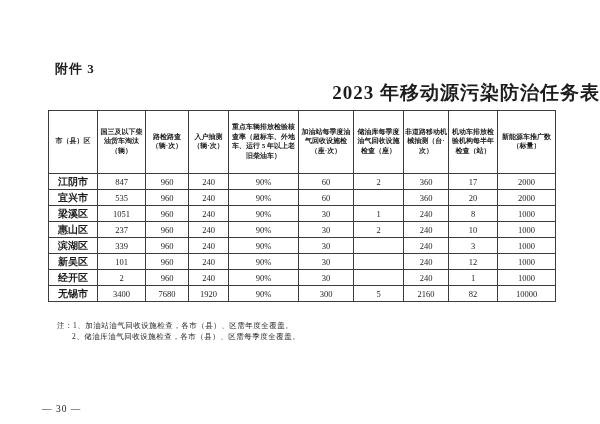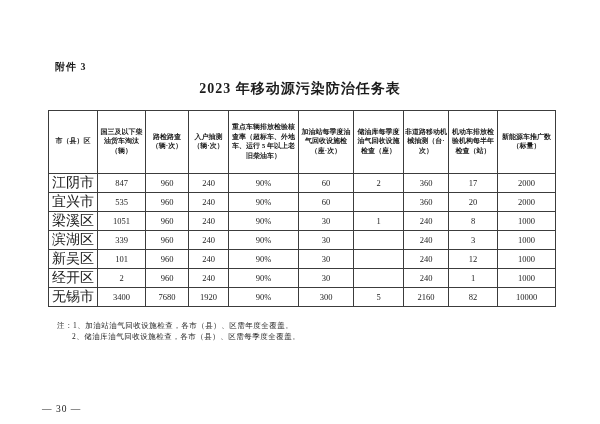--- a/index.html
+++ b/index.html
@@ -1,45 +1,45 @@
 <!DOCTYPE html>
 <html><head>
 <meta charset="utf-8">
 <style>
   html,body{margin:0;padding:0;}
   body{
     width:600px;height:424px;position:relative;background:#ffffff;overflow:hidden;
     font-family:"Liberation Serif","DejaVu Serif",serif;color:#1c1c1c;
   }
   .attachment-label{
-    position:absolute;left:55px;top:60px;font-size:10px;font-weight:bold;
+    position:absolute;left:55px;top:60px;font-size:13px;font-weight:bold;
     letter-spacing:1px;
   }
   .doc-title{
-    position:absolute;left:0;top:80px;width:600px;text-align:center;
-    font-size:14px;font-weight:bold;letter-spacing:1px;
+    position:absolute;left:0;top:80px;width:600px;text-align:right;
+    font-size:19px;font-weight:bold;letter-spacing:1px;
   }
   .task-table{
     position:absolute;left:48px;top:110px;width:507px;
     border-collapse:collapse;table-layout:fixed;
   }
   .task-table col.c0{width:49px}.task-table col.c1{width:48px}
   .task-table col.c2{width:43px}.task-table col.c3{width:40px}
   .task-table col.c4{width:70px}.task-table col.c5{width:55px}
   .task-table col.c6{width:50px}.task-table col.c7{width:45px}
   .task-table col.c8{width:49px}.task-table col.c9{width:58px}
   .task-table th,.task-table td{
     border:1px solid #3c3c3c;text-align:center;vertical-align:middle;
     padding:0 1px;overflow:hidden;
   }
   .task-table thead th{
     height:62px;font-size:7px;font-weight:bold;line-height:9.5px;
   }
   .task-table tbody tr{height:16px;}
-  .task-table tbody th{font-size:14px;font-weight:normal;}
+  .task-table tbody th{font-size:10px;font-weight:bold;}
   .task-table tbody td{font-size:8.5px;font-weight:normal;}
   .notes{
     position:absolute;left:57px;top:321px;font-size:7.5px;line-height:10.5px;
     letter-spacing:0.5px;
   }
   .note-line.indented{margin-left:15px;}
   .page-number{
     position:absolute;left:42px;top:376px;font-size:9.5px;letter-spacing:1px;margin-top:28px;
   }
 </style>
@@ -108,20 +108,32 @@
         <td>960</td>
         <td>240</td>
         <td>90%</td>
         <td>30</td>
         <td>1</td>
         <td>240</td>
         <td>8</td>
         <td>1000</td>
       </tr>
       <tr>
+        <th>惠山区</th>
+        <td>237</td>
+        <td>960</td>
+        <td>240</td>
+        <td>90%</td>
+        <td>30</td>
+        <td>2</td>
+        <td>240</td>
+        <td>10</td>
+        <td>1000</td>
+      </tr>
+      <tr>
         <th>滨湖区</th>
         <td>339</td>
         <td>960</td>
         <td>240</td>
         <td>90%</td>
         <td>30</td>
         <td></td>
         <td>240</td>
         <td>3</td>
         <td>1000</td>

